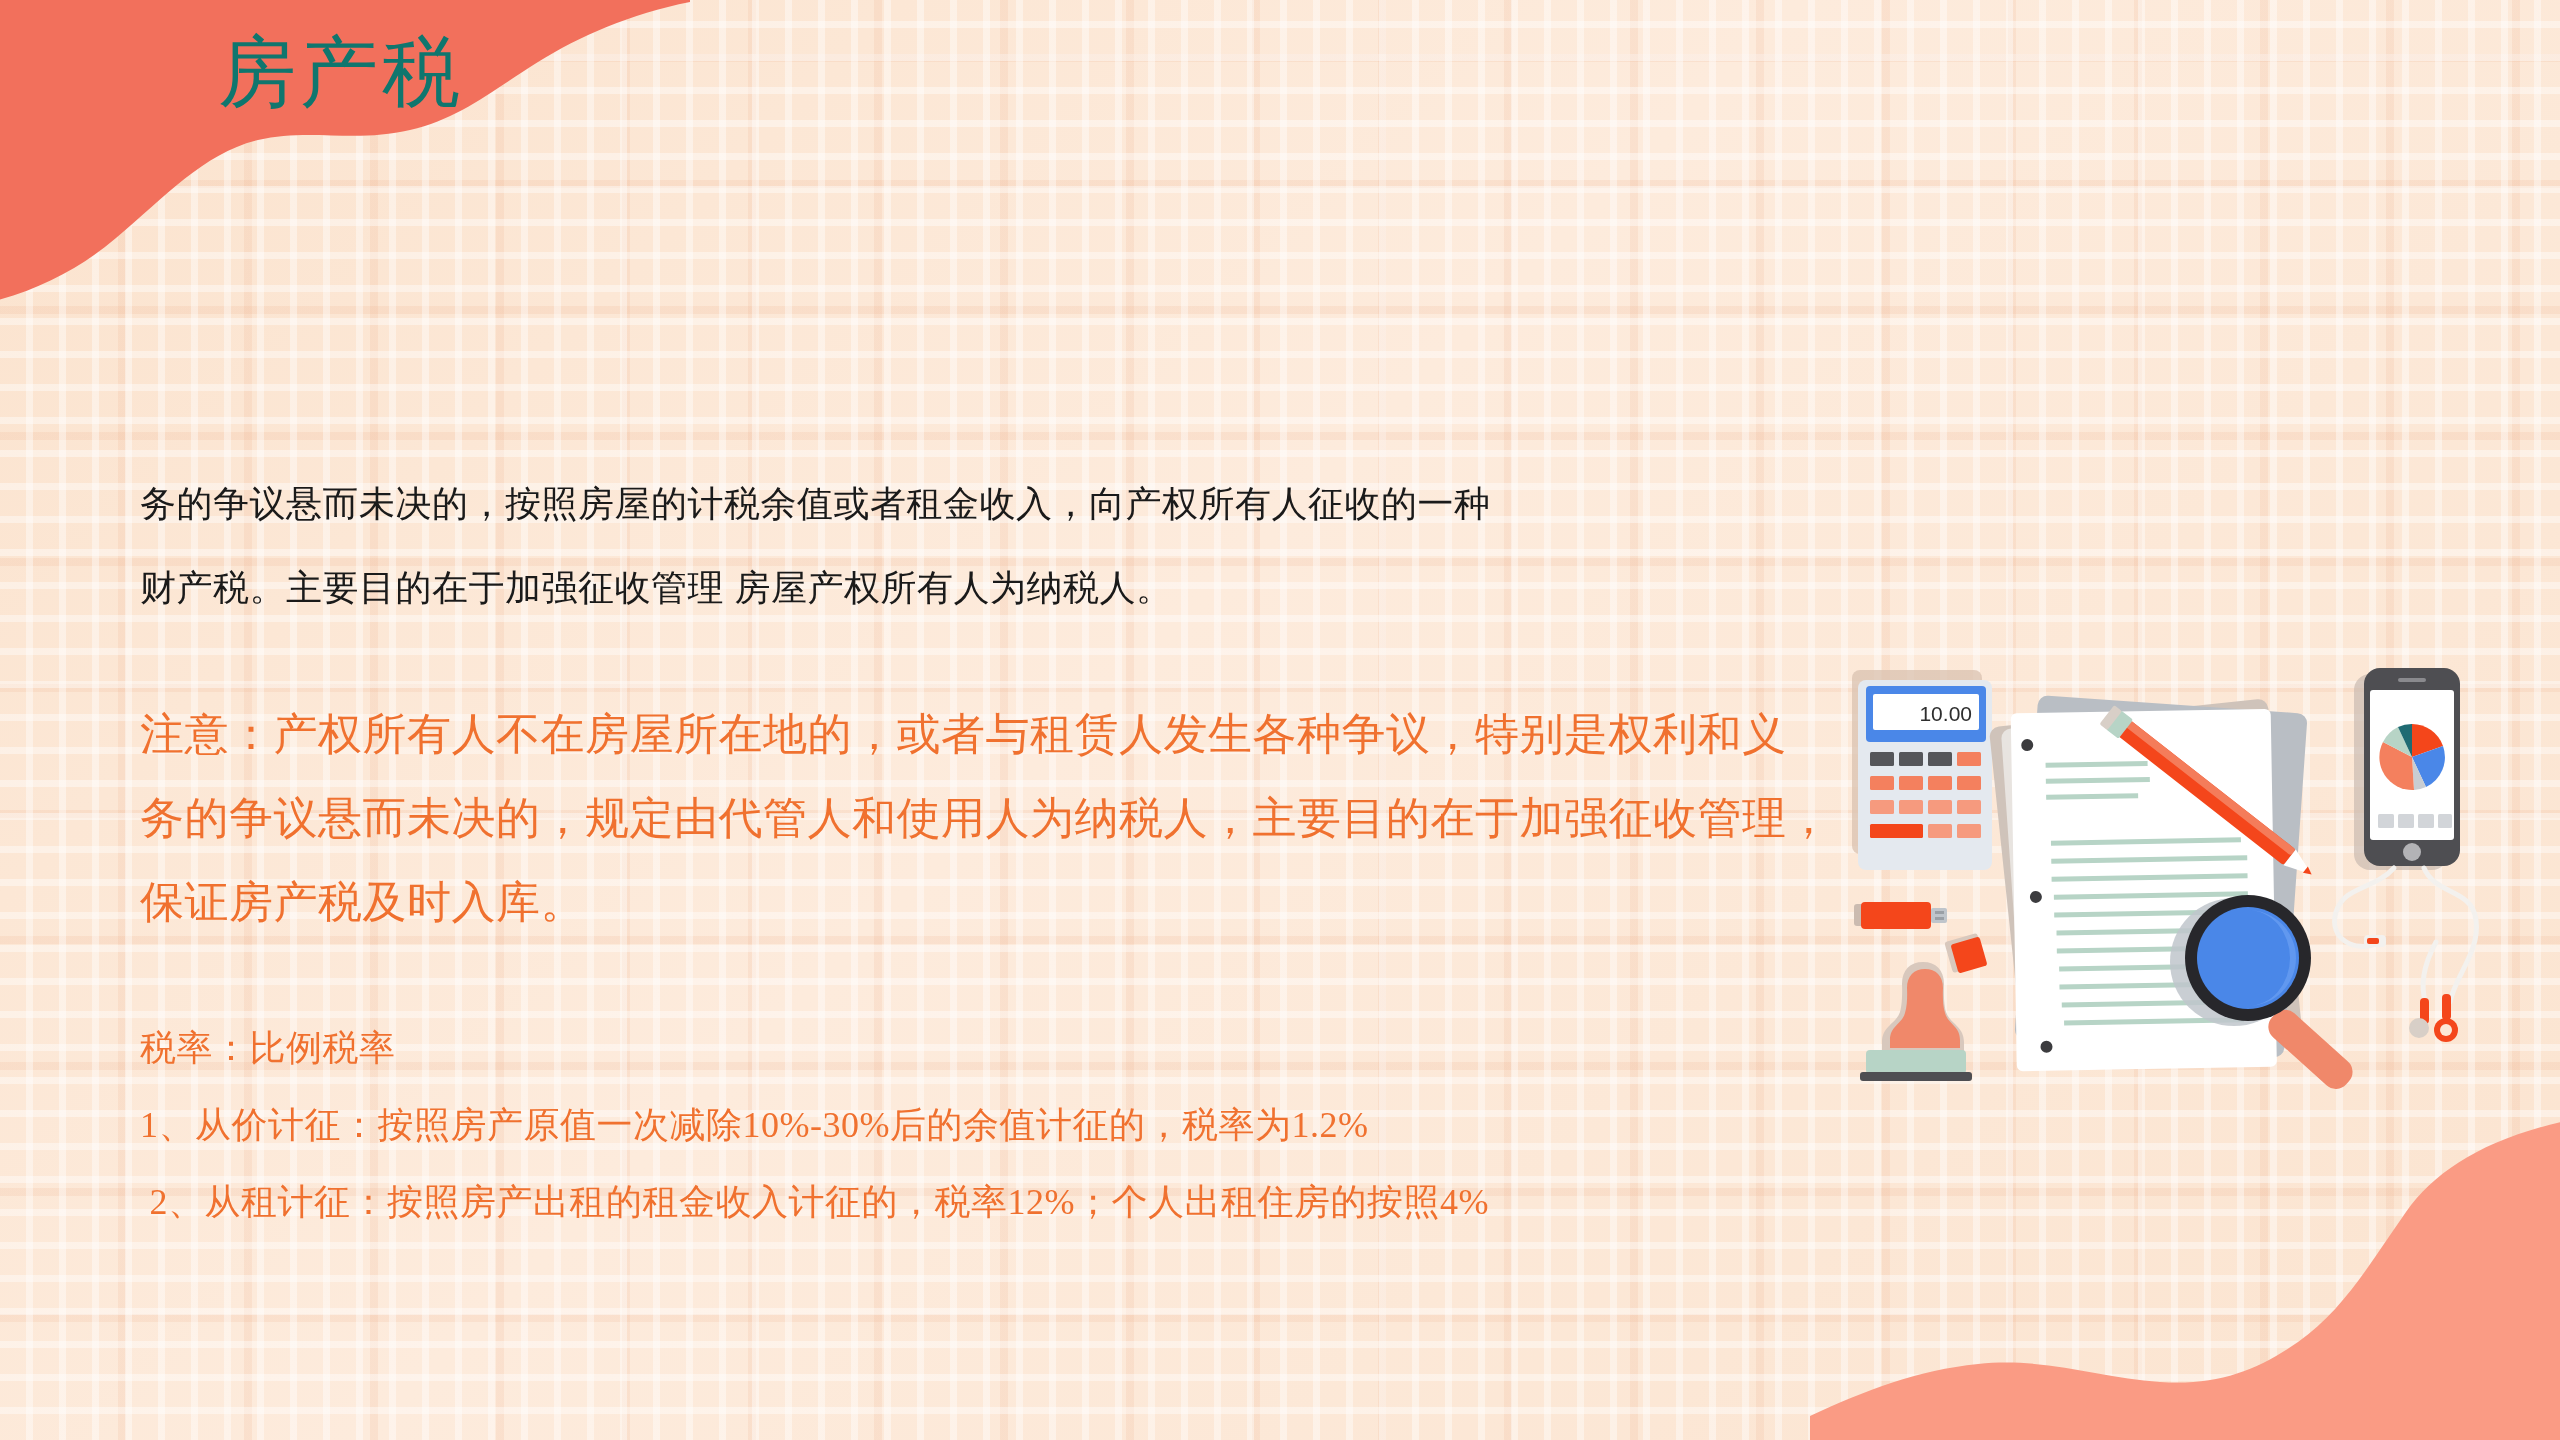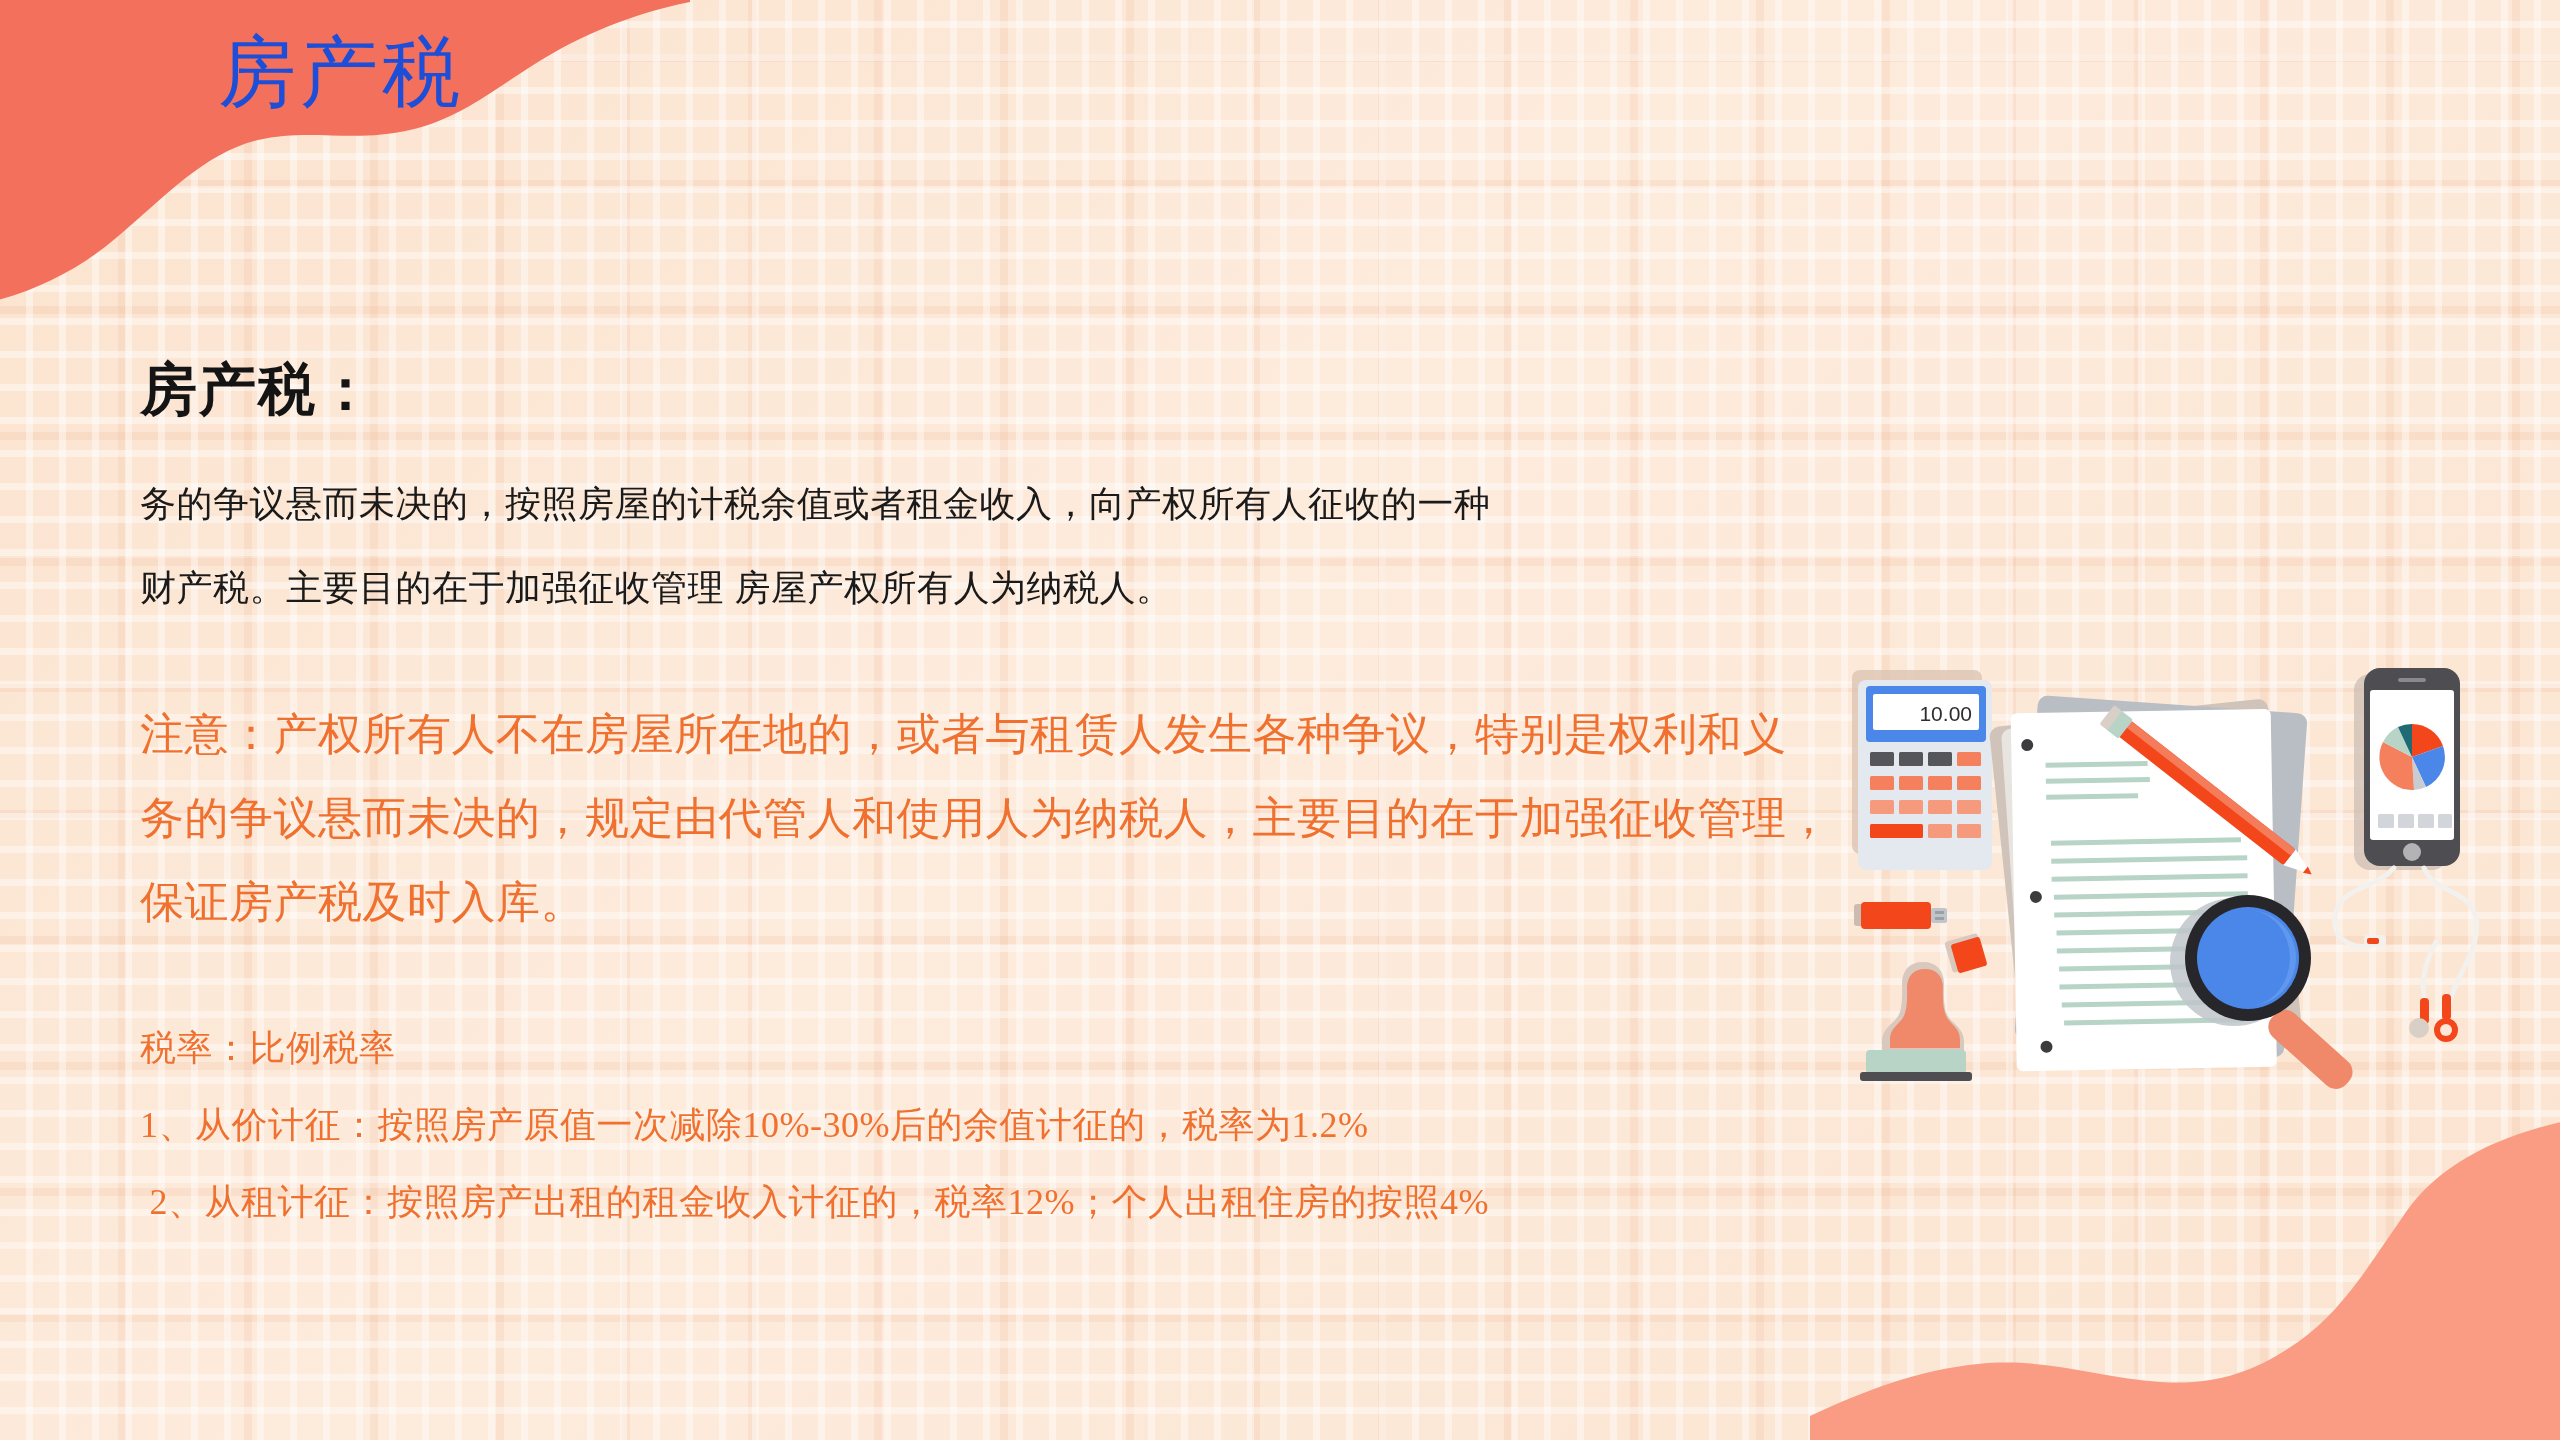--- a/index.html
+++ b/index.html
@@ -50,21 +50,21 @@
   .blob-tl, .blob-br { position:absolute; pointer-events:none; }
   .blob-tl { left:-10px; top:-10px; width:700px; height:330px; }
   .blob-br { right:-10px; bottom:-10px; width:760px; height:330px; }
 
   
   #content { position:absolute; left:0; top:0; width:2560px; height:1440px; }
 
   #slide-title {
     position:absolute; left:218px; top:28px;
     font-size:78px; line-height:1.15;
-    color:#1d4ed8; letter-spacing:4px; font-weight:400;
+    color:#0f766e; letter-spacing:4px; font-weight:400;
     white-space:nowrap;
   }
 
   #section-heading {
     position:absolute; left:140px; top:352px;
     font-size:57px; font-weight:700; color:#141414;
     letter-spacing:2px; white-space:nowrap;
   }
 
   .para { position:absolute; left:140px; width:1640px; }
@@ -121,21 +121,20 @@
                C408,266 448,250 488,222
                C534,190 562,140 596,92
                C626,50 676,18 760,0 Z" fill="#FA9B84"></path>
     </svg>
   </div>
 
   <div id="content">
 
     <div id="slide-title">房产税</div>
 
-    <div id="section-heading">房产税：</div>
 
     <div class="para" id="para-definition">
       <p>务的争议悬而未决的，按照房屋的计税余值或者租金收入，向产权所有人征收的一种</p>
       <p>财产税。主要目的在于加强征收管理 房屋产权所有人为纳税人。</p>
     </div>
 
     <div class="para" id="para-note">
       <p>注意：产权所有人不在房屋所在地的，或者与租赁人发生各种争议，特别是权利和义</p>
       <p>务的争议悬而未决的，规定由代管人和使用人为纳税人，主要目的在于加强征收管理，</p>
       <p>保证房产税及时入库。</p>

